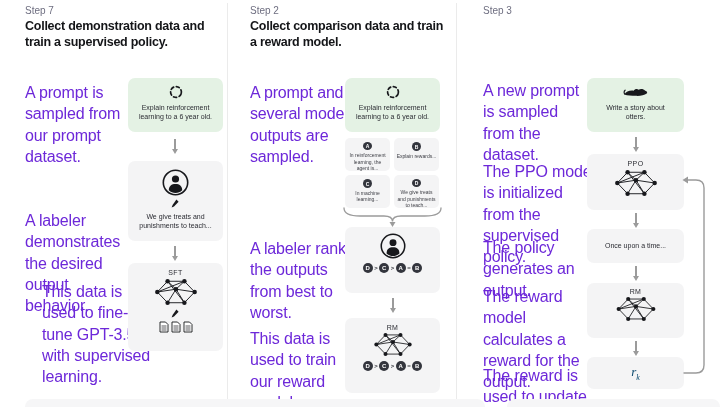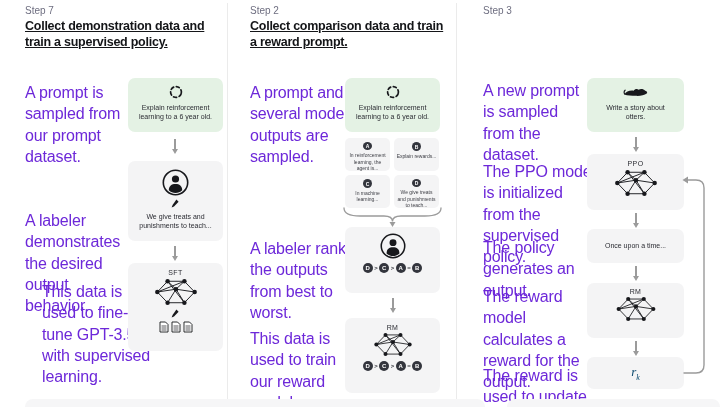--- a/index.html
+++ b/index.html
@@ -5,21 +5,21 @@
   html,body{margin:0;padding:0;background:#ffffff;}
   body{width:720px;height:407px;position:relative;overflow:hidden;
        font-family:"Liberation Sans","DejaVu Sans",sans-serif;color:#202123;}
   .col{position:absolute;top:0;height:407px;}
   #col1{left:0;width:228px;}
   #col2{left:228px;width:228px;}
   #col3{left:456px;width:264px;}
   .divider{position:absolute;top:3px;height:404px;width:1px;background:#ebebeb;}
   .step-label{position:absolute;font-size:10px;color:#6e6e80;}
   .step-title{position:absolute;font-size:12.5px;font-weight:bold;line-height:1.26;
-              letter-spacing:-0.25px;color:#141518;text-decoration:underline;}
+              letter-spacing:-0.25px;color:#141518;}
   .side-text{position:absolute;font-size:16px;line-height:1.33;letter-spacing:-0.15px;color:#6d28d9;}
   .box{position:absolute;border-radius:7px;display:flex;flex-direction:column;align-items:center;box-sizing:border-box;}
   .green{background:#e4f2e4;}
   .gray{background:#f4f4f5;}
   .caption{font-size:7px;line-height:1.3;text-align:center;color:#2b2c33;margin-top:4px;width:88%;}
   .tag{font-size:7px;letter-spacing:.4px;color:#2b2c33;margin-top:6px;}
   .arrow{position:absolute;display:flex;flex-direction:column;align-items:center;width:10px;}
   .arrow .shaft{width:1.4px;height:10px;background:#9b9b9b;}
   .arrow .head{width:0;height:0;border-left:3.5px solid transparent;border-right:3.5px solid transparent;border-top:5px solid #9b9b9b;}
   .rank-row{display:flex;align-items:center;margin-top:4px;}
@@ -106,21 +106,21 @@
       <svg width="10" height="12" viewBox="0 0 10 12">
           <path d="M1,1 H6.5 L9,3.5 V11 H1 Z" fill="#fff" stroke="#17181c" stroke-width="0.9"></path>
           <path d="M2.5,5 H7.5 M2.5,7 H7.5 M2.5,9 H7.5" stroke="#17181c" stroke-width="0.7"></path>
         </svg>
     </div>
   </div>
 </div>
 
 <div class="col" id="col2">
   <div class="step-label" style="left:22px;top:5px;">Step 2</div>
-  <div class="step-title" style="left:22px;top:19px;width:200px;">Collect comparison data and train a reward prompt.</div>
+  <div class="step-title" style="left:22px;top:19px;width:200px;">Collect comparison data and train a reward model.</div>
 
   <div class="side-text" style="left:22px;top:82px;width:100px;">A prompt and several model outputs are sampled.</div>
   <div class="box green" style="left:117px;top:78px;width:95px;height:54px;padding-top:7px;">
     <svg width="14" height="14" viewBox="0 0 14 14">
       <circle cx="7" cy="7" r="5.4" fill="none" stroke="#17181c" stroke-width="1.7" stroke-dasharray="3.2 2.6" stroke-linecap="round" transform="rotate(20 7 7)"></circle>
     </svg>
     <div class="caption">Explain reinforcement learning to a 6 year old.</div>
   </div>
 
   <div class="outputs-grid" style="left:117px;top:138px;">

